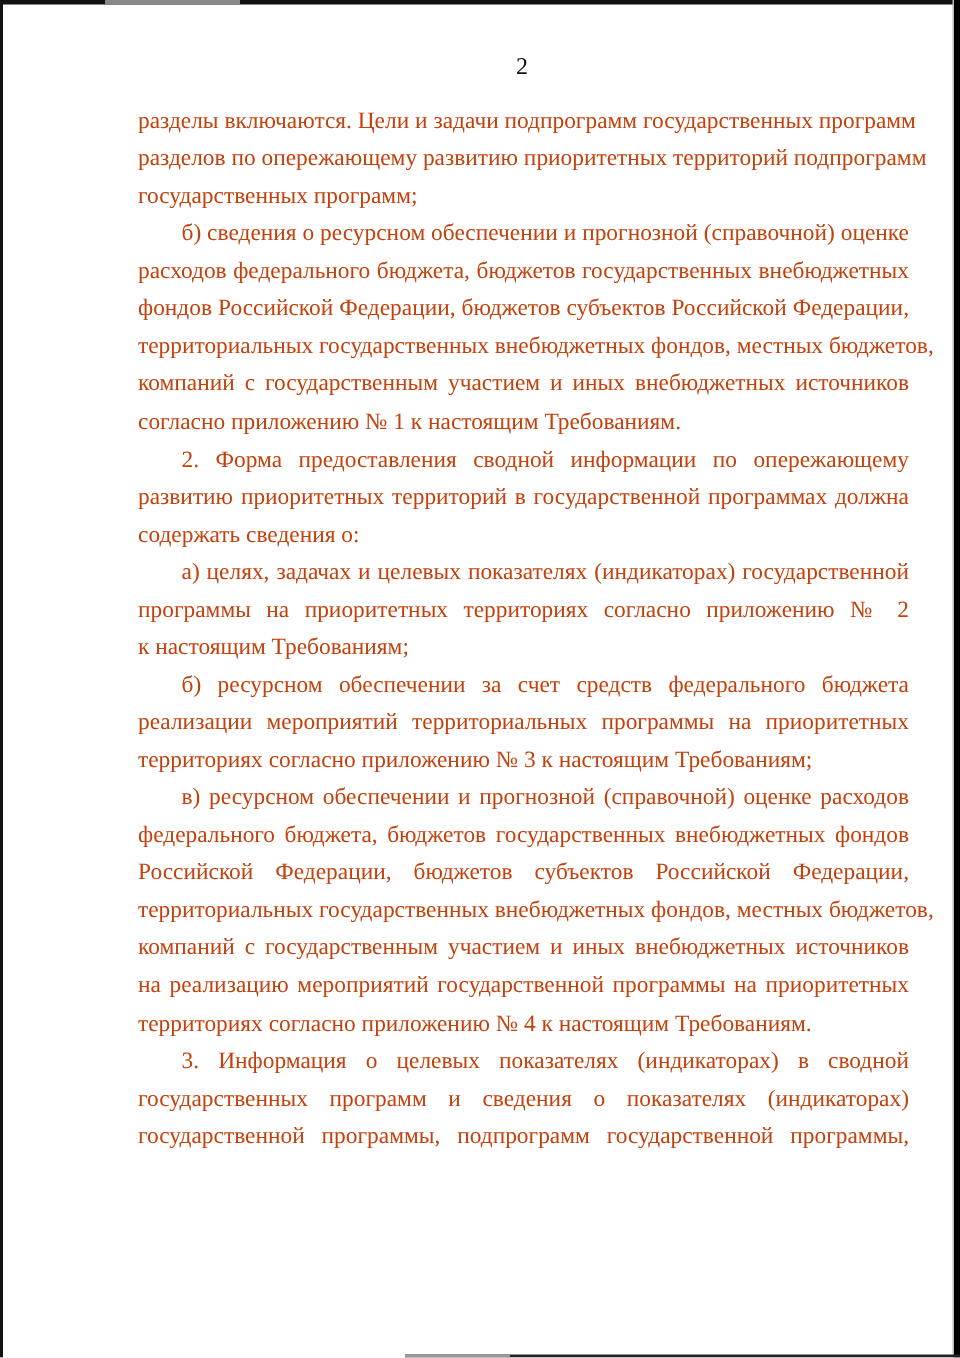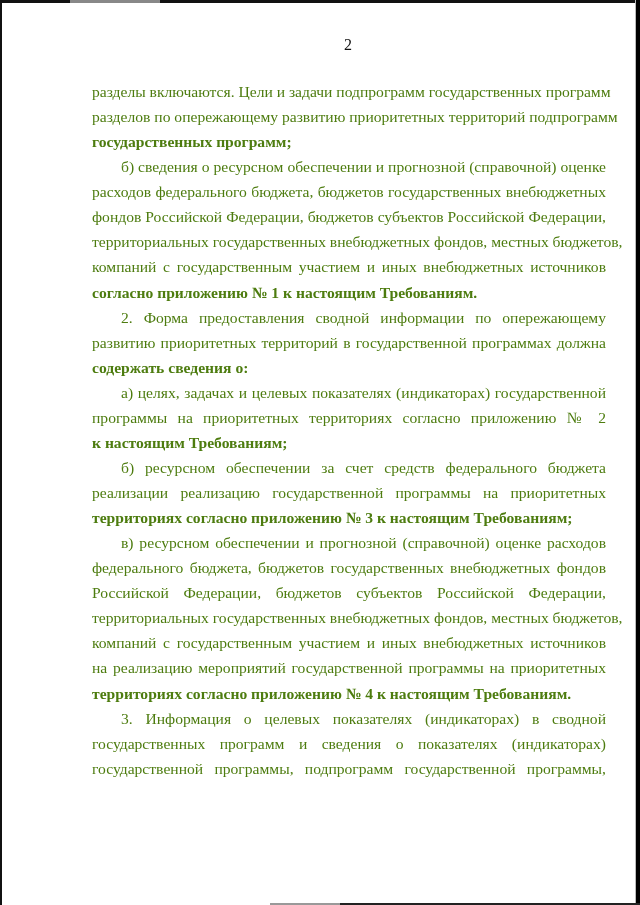--- a/index.html
+++ b/index.html
@@ -14,30 +14,30 @@
   .edge-right { position: absolute; right: 0; top: 0; width: 4px; height: 905px; background: #000; }
   .edge-right-inner { position: absolute; right: 4px; top: 0; width: 1px; height: 905px; background: #bbb; }
   .edge-bottom { position: absolute; left: 270px; bottom: 0; width: 370px; height: 2px; background: #222; }
   .edge-bottom-light { position: absolute; left: 270px; bottom: 0; width: 70px; height: 2px; background: #999; }
 
   .page-number {
     position: absolute; left: 0; top: 36px; width: 696px; text-align: center;
     font-family: "Liberation Serif", "DejaVu Serif", serif; font-size: 16px; color: #111;
   }
   .body-text {
-    position: absolute; left: 92px; top: 79px; width: 514px;
+    position: absolute; left: 92px; top: 68px; width: 514px;
     font-family: "Liberation Serif", "DejaVu Serif", serif;
-    font-size: 15.6px; color: #4d7c0f;
+    font-size: 15.6px; color: #c2410c;
   }
   .line {
     height: 25.07px; line-height: 25.07px; white-space: nowrap;
     text-align: justify; text-align-last: justify;
     overflow: visible;
   }
-  .line.last { text-align-last: left; font-weight: bold; }
+  .line.last { text-align-last: left; }
   .line.indent { padding-left: 29px; }
 </style>
 </head>
 <body>
 
 <div class="scan-frame">
   <div class="edge-top"></div>
   <div class="edge-top-light"></div>
   <div class="edge-left"></div>
   <div class="edge-right"></div>
@@ -71,21 +71,21 @@
     </div>
 
     <div class="paragraph">
       <div class="line indent">а) целях, задачах и целевых показателях (индикаторах) государственной</div>
       <div class="line">программы на приоритетных территориях согласно приложению № 2</div>
       <div class="line last">к настоящим Требованиям;</div>
     </div>
 
     <div class="paragraph">
       <div class="line indent">б) ресурсном обеспечении за счет средств федерального бюджета</div>
-      <div class="line">реализации реализацию государственной программы на приоритетных</div>
+      <div class="line">реализации мероприятий территориальных программы на приоритетных</div>
       <div class="line last">территориях согласно приложению № 3 к настоящим Требованиям;</div>
     </div>
 
     <div class="paragraph">
       <div class="line indent">в) ресурсном обеспечении и прогнозной (справочной) оценке расходов</div>
       <div class="line">федерального бюджета,  бюджетов государственных внебюджетных фондов</div>
       <div class="line">Российской Федерации, бюджетов субъектов Российской Федерации,</div>
       <div class="line">территориальных государственных внебюджетных фондов, местных бюджетов,</div>
       <div class="line">компаний с государственным участием и иных внебюджетных источников</div>
       <div class="line">на реализацию мероприятий государственной программы на приоритетных</div>

